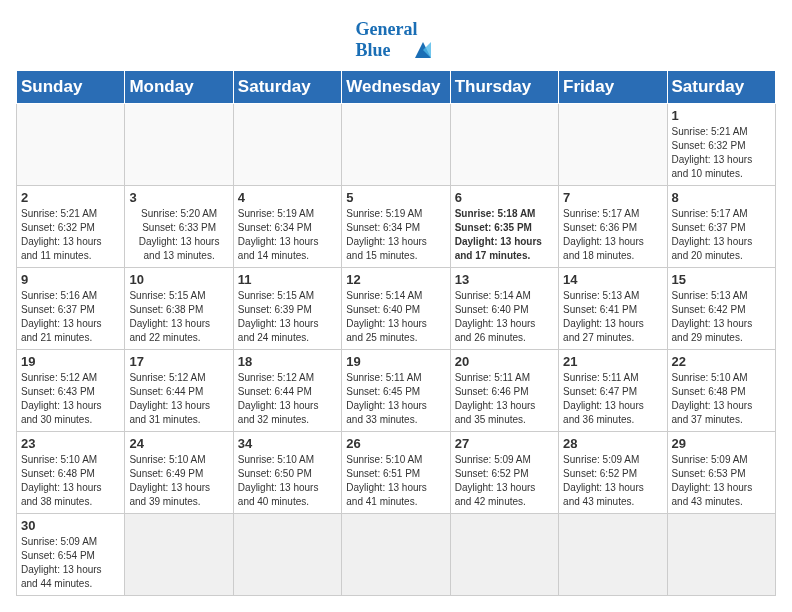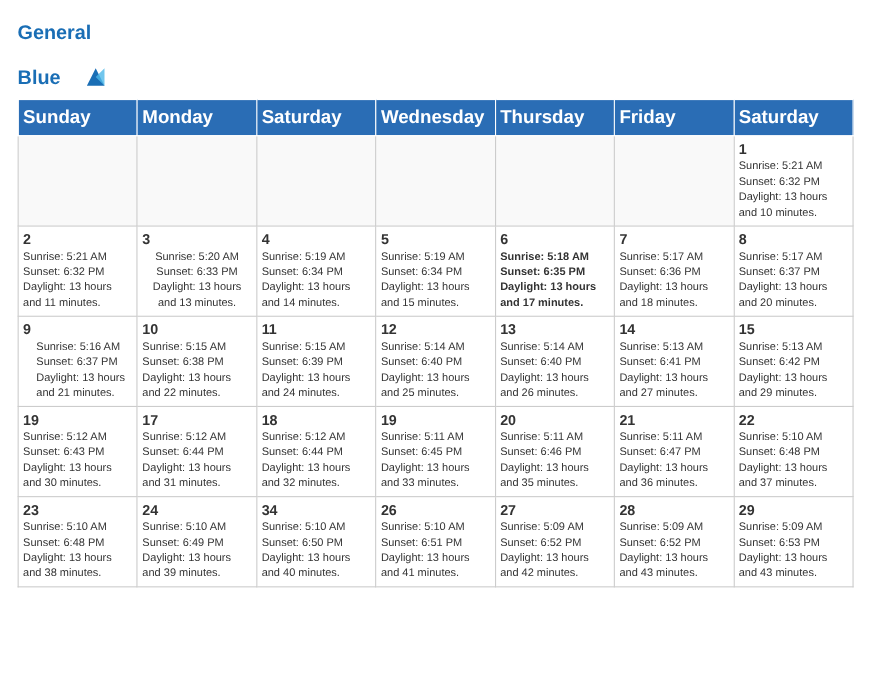--- a/index.html
+++ b/index.html
@@ -5,23 +5,24 @@
     * { box-sizing: border-box; margin: 0; padding: 0; }
     body {
       font-family: Arial, sans-serif;
       background: #fff;
       width: 792px;
       min-height: 612px;
       padding: 16px;
     }
     .header-section {
       display: flex;
-      justify-content: flex-start;
+      justify-content: center;
       align-items: flex-start;
       margin-bottom: 8px;
+      font-family: Liberation Serif, serif;
     }
     .logo {
       display: flex;
       align-items: center;
       margin-top: 4px;
     }
     .logo-text {
       font-size: 18px;
       color: #333;
       line-height: 1.1;
@@ -88,21 +89,21 @@
   </style>
 </head>
 <body>
 
 <div class="header-section">
   <div class="logo">
     <div>
       <div class="logo-text">
         <span>General</span>
       </div>
-      <div style="display:flex; align-items:center; gap:18px;margin-top:20px;">
+      <div style="display:flex; align-items:center; gap:18px;">
         <span style="color:#1a6eb5; font-weight:bold; font-size:18px;">Blue</span>
         <svg width="28" height="22" viewBox="0 0 28 22">
           <polygon points="6,18 14,2 22,18" fill="#1a6eb5"></polygon>
           <polygon points="14,10 22,2 22,18" fill="#4db8e8" opacity="0.8"></polygon>
         </svg>
       </div>
     </div>
   </div>
   <div class="title-area">
     <div class="month-title"></div>
@@ -185,21 +186,21 @@
           <span class="day-number">8</span>
           <div class="day-info" style="white-space: pre-line;">Sunrise: 5:17 AM
 Sunset: 6:37 PM
 Daylight: 13 hours
 and 20 minutes.</div>
         </td>
       </tr>
       <tr>
         <td>
           <span class="day-number">9</span>
-          <div class="day-info" style="white-space: pre-line; margin-left: 12px;">Sunrise: 5:16 AM
+          <div class="day-info" style="white-space: pre-line;">Sunrise: 5:16 AM
 Sunset: 6:37 PM
 Daylight: 13 hours
 and 21 minutes.</div>
         </td>
         <td>
           <span class="day-number">10</span>
           <div class="day-info" style="white-space: pre-line;">Sunrise: 5:15 AM
 Sunset: 6:38 PM
 Daylight: 13 hours
 and 22 minutes.</div>
@@ -334,15 +335,30 @@
 Daylight: 13 hours
 and 43 minutes.</div>
         </td>
         <td>
           <span class="day-number">29</span>
           <div class="day-info" style="white-space: pre-line;">Sunrise: 5:09 AM
 Sunset: 6:53 PM
 Daylight: 13 hours
 and 43 minutes.</div>
         </td>
+      </tr>
+      <tr class="last-row">
+        <td>
+          <span class="day-number">30</span>
+          <div class="day-info" style="white-space: pre-line;">Sunrise: 5:09 AM
+Sunset: 6:54 PM
+Daylight: 13 hours
+and 44 minutes.</div>
+        </td>
+        <td class="shade"></td>
+        <td class="shade"></td>
+        <td class="shade"></td>
+        <td class="shade"></td>
+        <td class="shade"></td>
+        <td class="shade"></td>
       </tr>
     </tbody>
 </table>
 
 </body></html>

